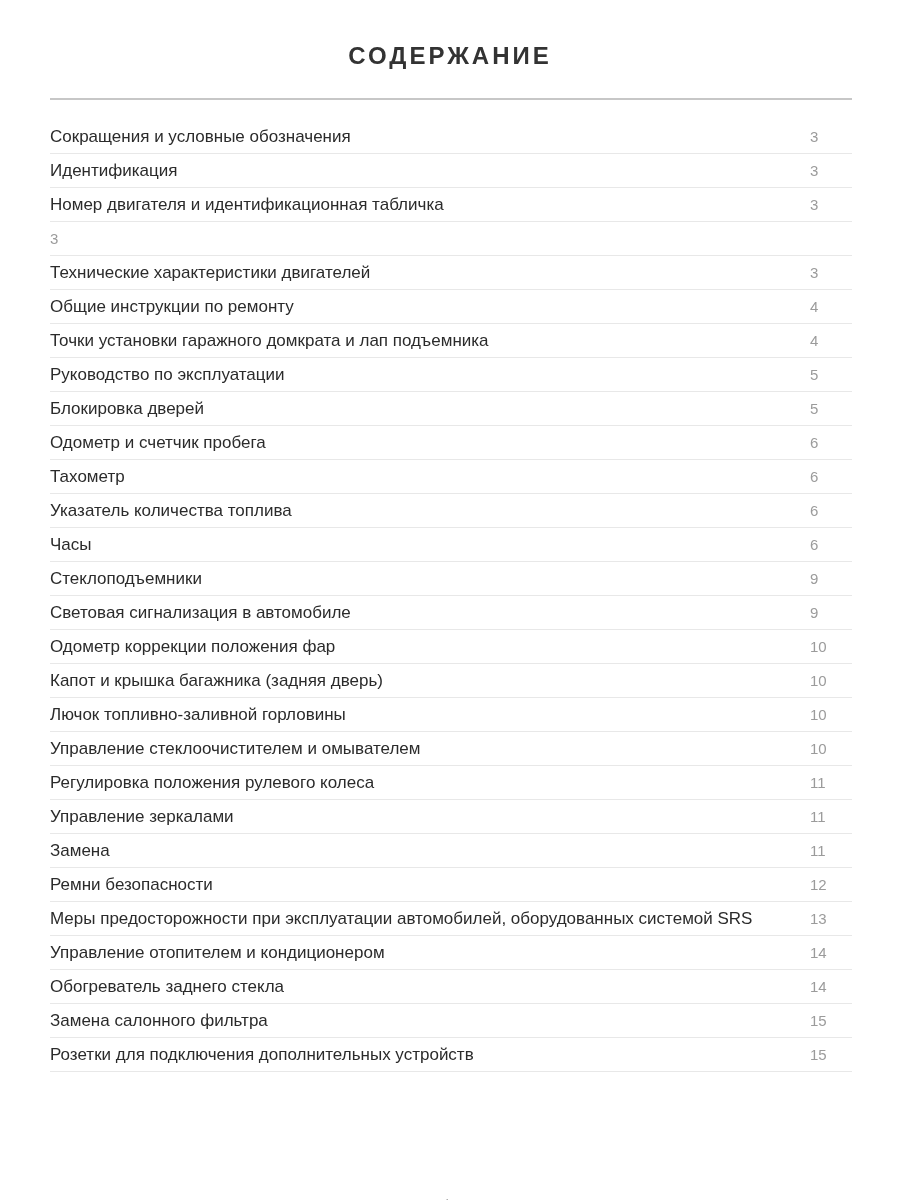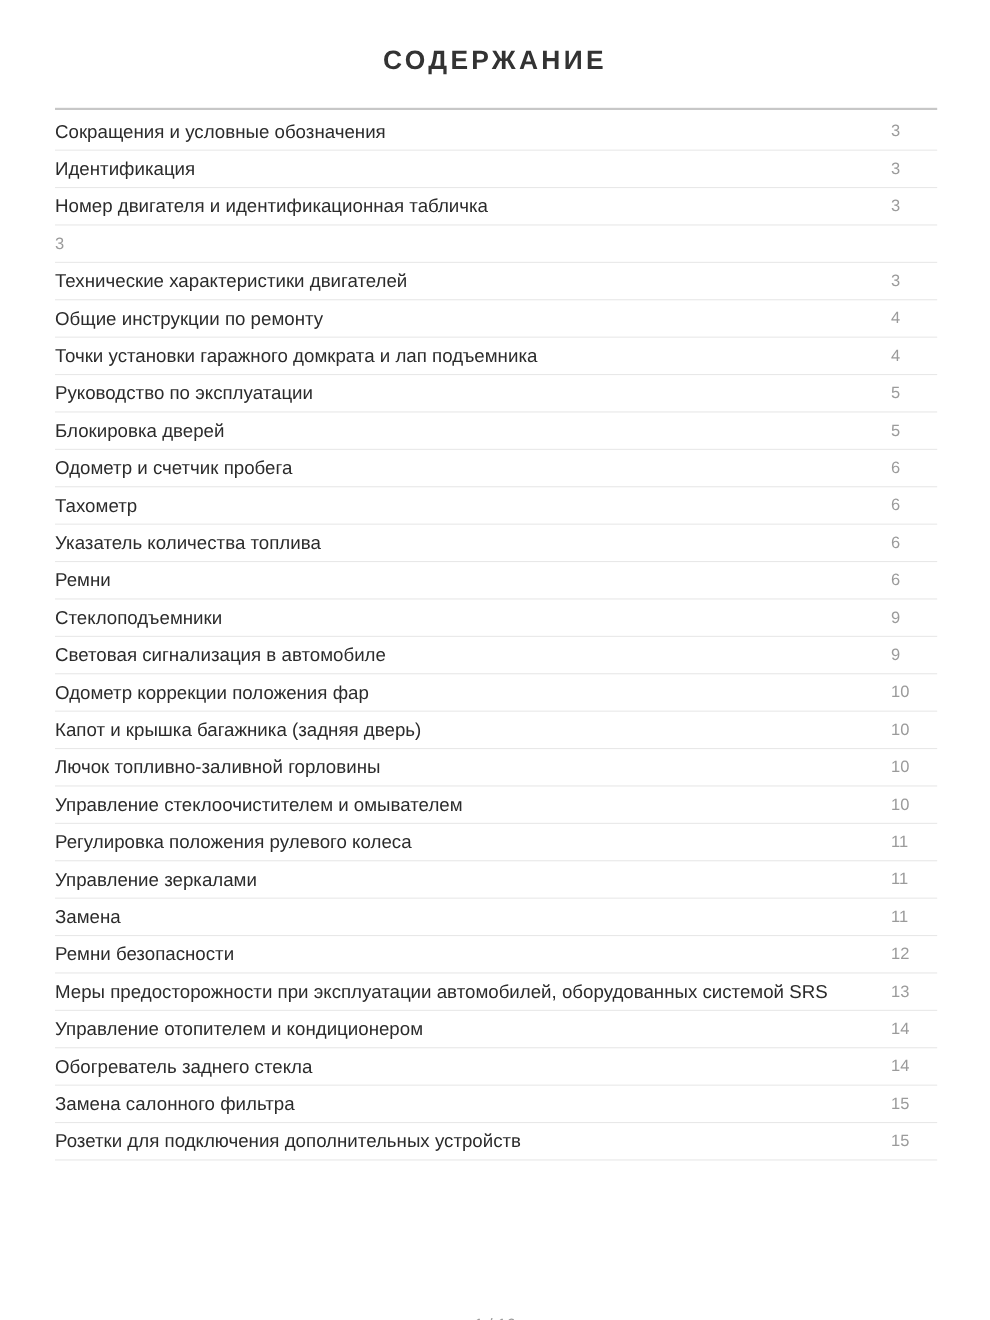--- a/index.html
+++ b/index.html
@@ -24,21 +24,21 @@
       text-align: center;
       color: #333333;
     }
     .title-rule {
       height: 2px;
       background: #c7c7c7;
       margin: 30px 48px 0 50px;
     }
     .toc-list {
       margin: 0 48px 0 50px;
-      padding-top: 3px;
+      padding-top: 20px;
     }
     .toc-row {
       height: 34px;
       display: flex;
       align-items: center;
       border-bottom: 1px solid #e8e8e8;
       box-sizing: border-box;
     }
     .toc-title {
       flex: 1 1 auto;
@@ -112,21 +112,21 @@
       </div>
       <div class="toc-row">
         <span class="toc-title">Тахометр</span>
         <span class="toc-page">6</span>
       </div>
       <div class="toc-row">
         <span class="toc-title">Указатель количества топлива</span>
         <span class="toc-page">6</span>
       </div>
       <div class="toc-row">
-        <span class="toc-title">Ремни</span>
+        <span class="toc-title">Часы</span>
         <span class="toc-page">6</span>
       </div>
       <div class="toc-row">
         <span class="toc-title">Стеклоподъемники</span>
         <span class="toc-page">9</span>
       </div>
       <div class="toc-row">
         <span class="toc-title">Световая сигнализация в автомобиле</span>
         <span class="toc-page">9</span>
       </div>

